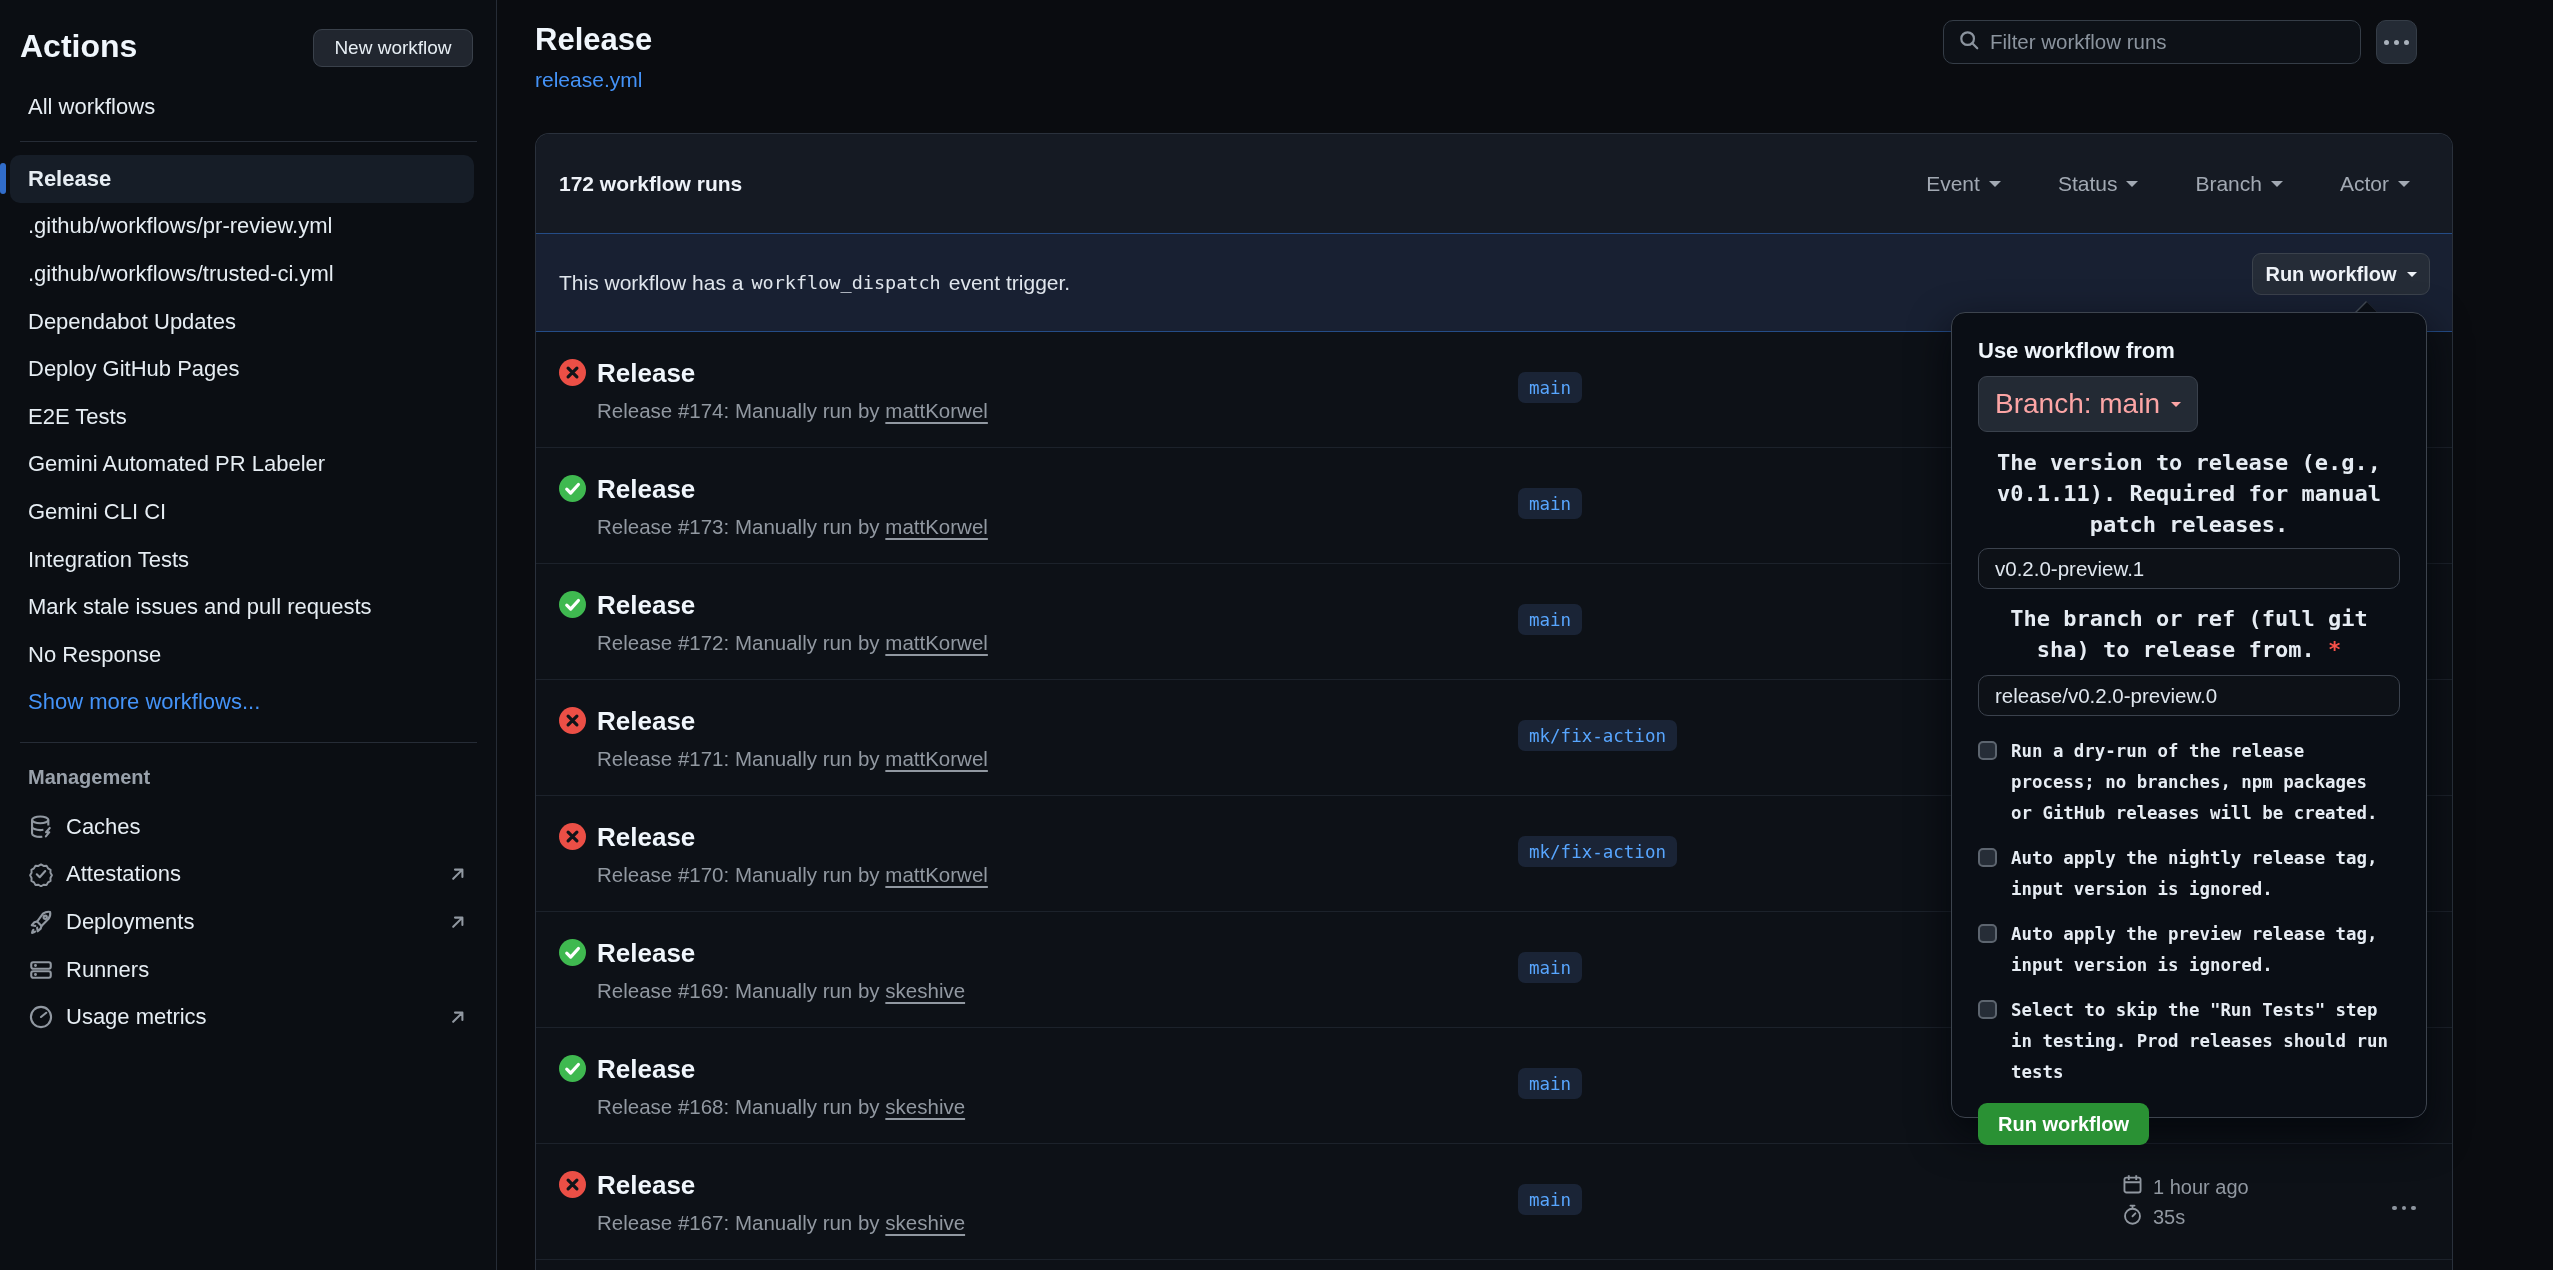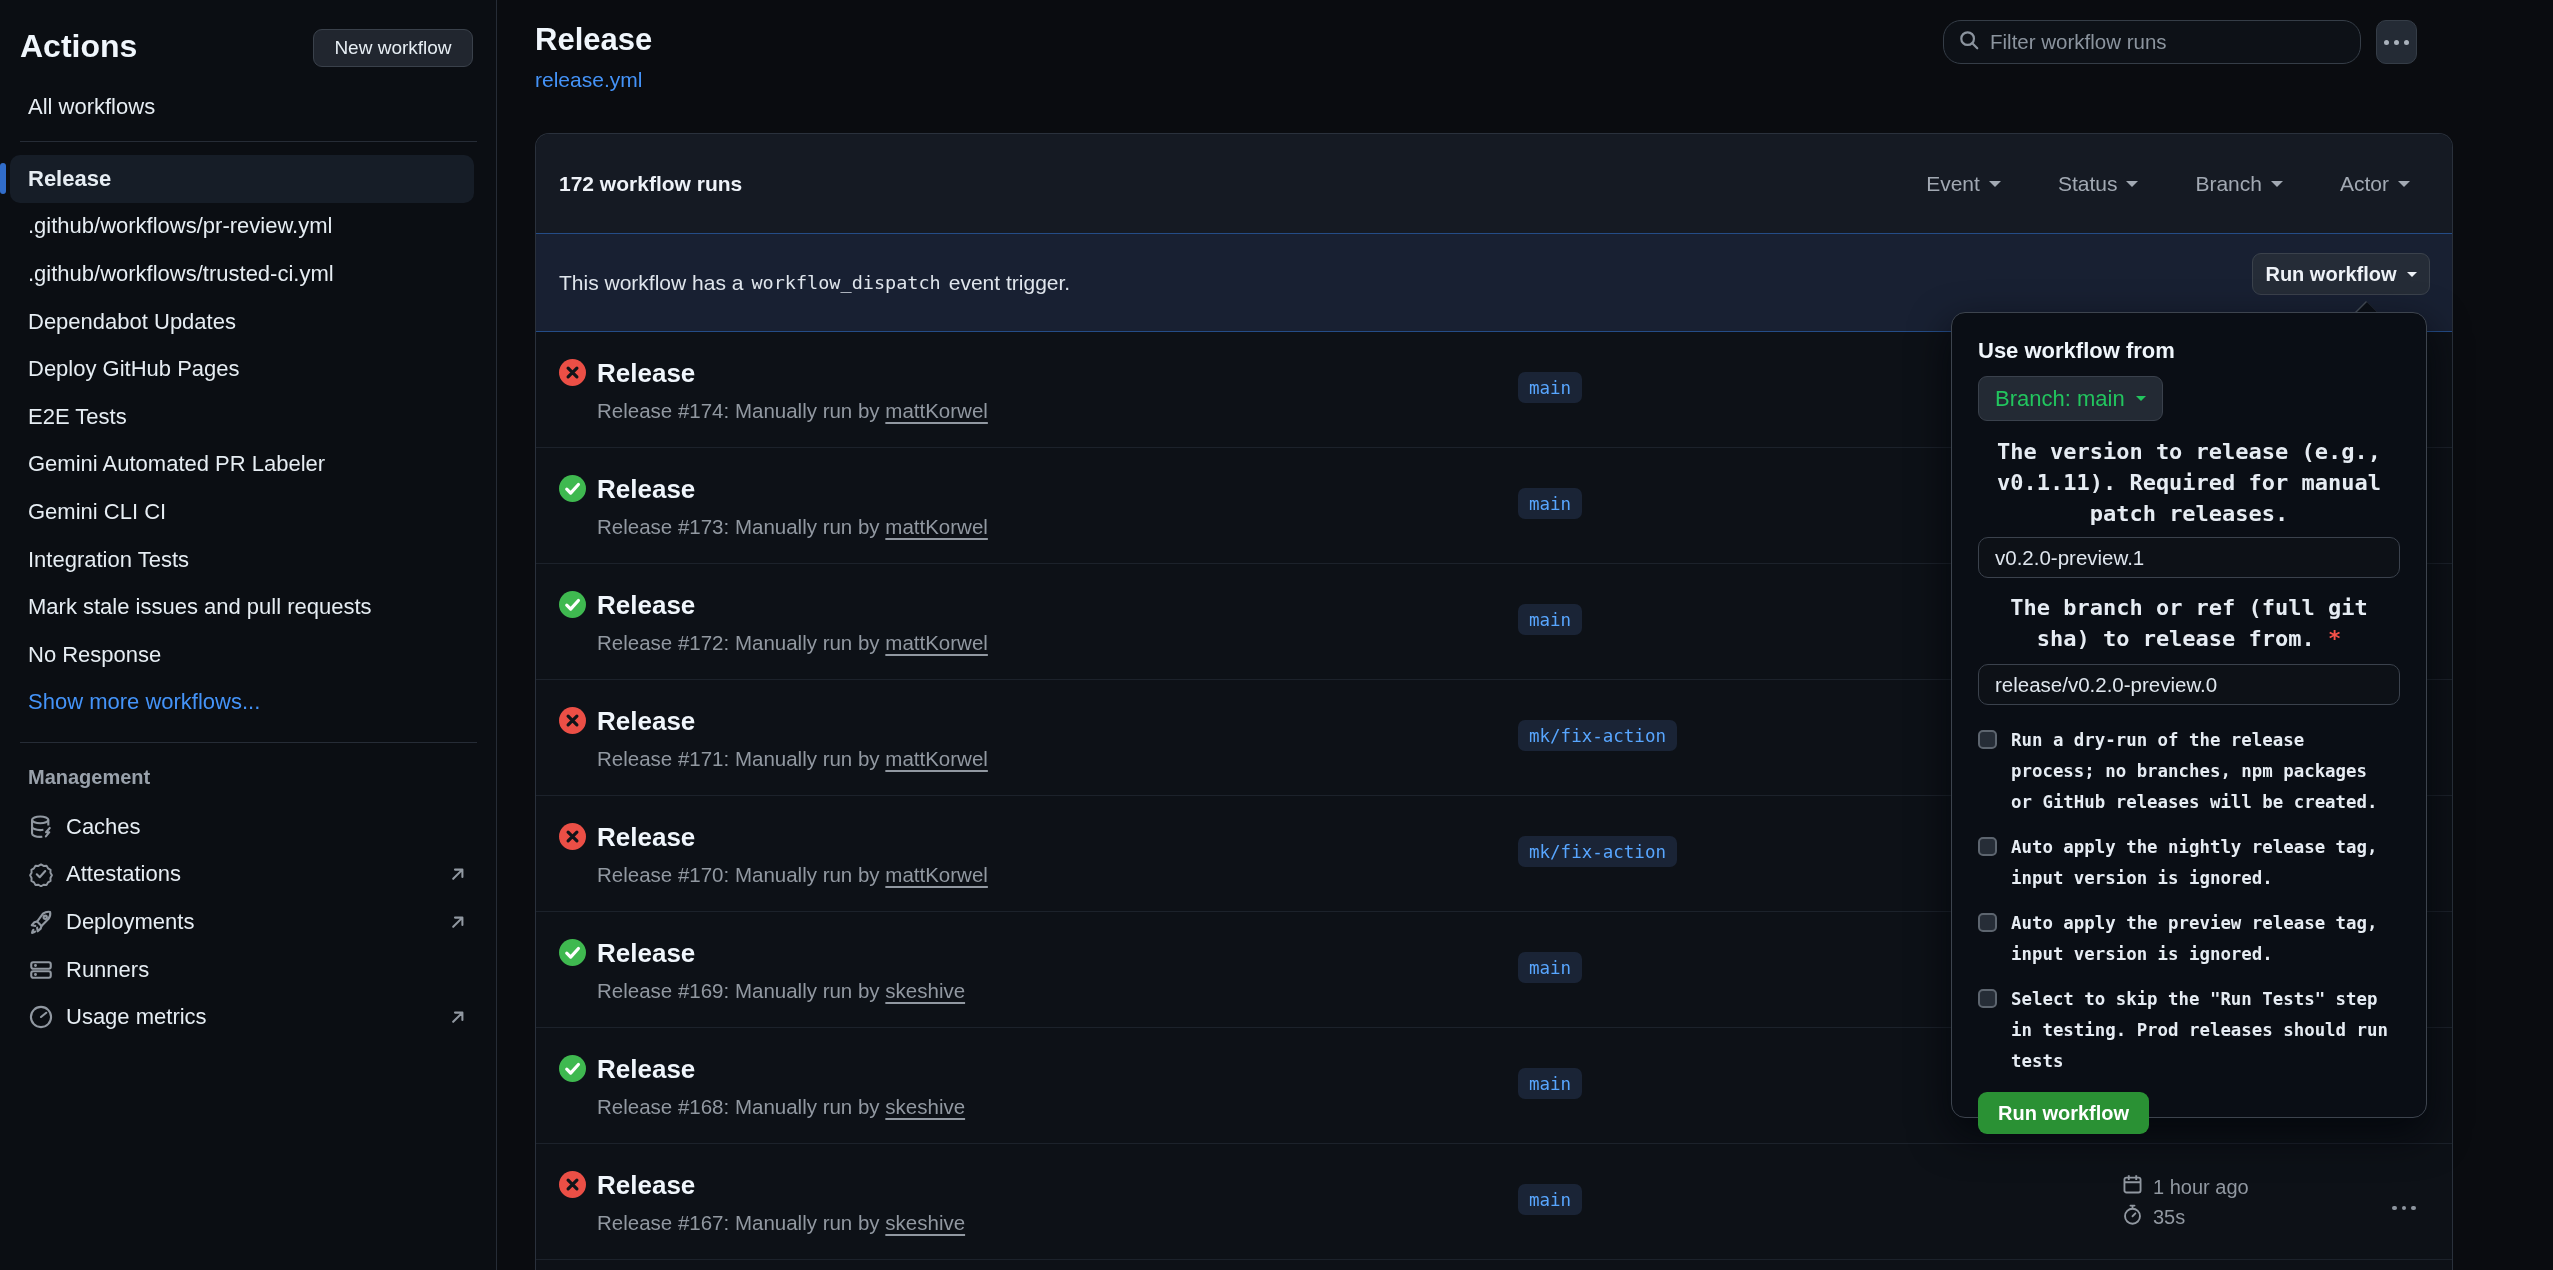--- a/index.html
+++ b/index.html
@@ -35,21 +35,21 @@
              padding-left:28px; font-size:22px; color:#e6edf3; cursor:pointer;text-align:center; }
   .mg-icon { width:26px; height:26px; margin-right:12px; display:inline-flex; color:#9198a1; }
   .mg-icon svg { width:26px; height:26px; }
   .mg-ext { position:absolute; left:447px; width:22px; height:22px; color:#9198a1; }
   .mg-ext svg { width:22px; height:22px; }
 
   
   .pg-title { position:absolute; left:535px; top:22px; font-size:31px; font-weight:700; color:#f0f6fc; }
   .pg-file  { position:absolute; left:535px; top:68px; font-size:21px; color:#4493f8; text-decoration:none; }
   .search-box { position:absolute; left:1943px; top:20px; width:418px; height:44px;
-                border:1px solid #353d47; border-radius:18px; background:#0d1117;
+                border:1px solid #353d47; border-radius:10px; background:#0d1117;
                 display:flex; align-items:center; padding:0 14px; gap:10px; color:#8b949e; }
   .search-box svg { width:22px; height:22px; flex:none; }
   .search-box input { background:transparent; border:none; outline:none; color:#c9d1d9;
                       font-size:20.5px; width:100%; font-family:inherit; }
   .search-box input::placeholder { color:#8b949e; }
   .kebab-btn { position:absolute; left:2376px; top:20px; width:41px; height:44px;
                background:#242b35; border:1px solid #353d47; border-radius:10px;
                display:flex; align-items:center; justify-content:center; cursor:pointer; color:#aab2bc; }
   .dots { display:inline-flex; gap:5px; }
   .dots i { width:5px; height:5px; border-radius:50%; background:currentColor; }
@@ -95,23 +95,23 @@
 
   
   #panel { position:absolute; left:1951px; top:312px; width:476px; height:806px; z-index:20;
            background:#0a0e15; border:1px solid #3d444e; border-radius:14px;
            box-shadow:0 16px 40px rgba(1,4,9,.75); padding:25px 26px; }
   #panel::before { content:""; position:absolute; top:-23px; left:403px;
                    border:11.5px solid transparent; border-bottom-color:#3d444e; }
   #panel::after  { content:""; position:absolute; top:-21px; left:404.5px;
                    border:10px solid transparent; border-bottom-color:#0a0e15; }
   .p-heading { font-size:22px; font-weight:700; color:#f0f6fc; line-height:26px; }
-  .branch-btn { margin-top:12px; height:45px; padding:0 16px; width:max-content;
+  .branch-btn { margin-top:12px; height:56px; padding:0 16px; width:max-content;
                 background:#232a34; border:1px solid #3a414c; border-radius:9px;
-                color:#22c55e; font-size:22px; display:flex; align-items:center; gap:11px; cursor:pointer; }
+                color:#fca5a5; font-size:28px; display:flex; align-items:center; gap:11px; cursor:pointer; }
   .mono-p { font-family:"DejaVu Sans Mono","Liberation Mono",monospace;
             font-weight:700; font-size:22px; line-height:31px; color:#e6ecf3; margin-top:15px;text-align:center; }
   .mono-p.second { margin-top:14px; }
   .req-star { color:#f85149; }
   .p-input { margin-top:8px; width:100%; height:41px; background:#0d1117;
              border:1px solid #3b424d; border-radius:10px; padding:0 16px;
              font-size:20.5px; color:#dfe6ee; font-family:inherit; outline:none; }
   .p-input.second { margin-top:10px; }
   #ckb-list { margin-top:20px; }
   .ckb-row { display:flex; gap:14px; margin-bottom:14px; cursor:pointer; }

